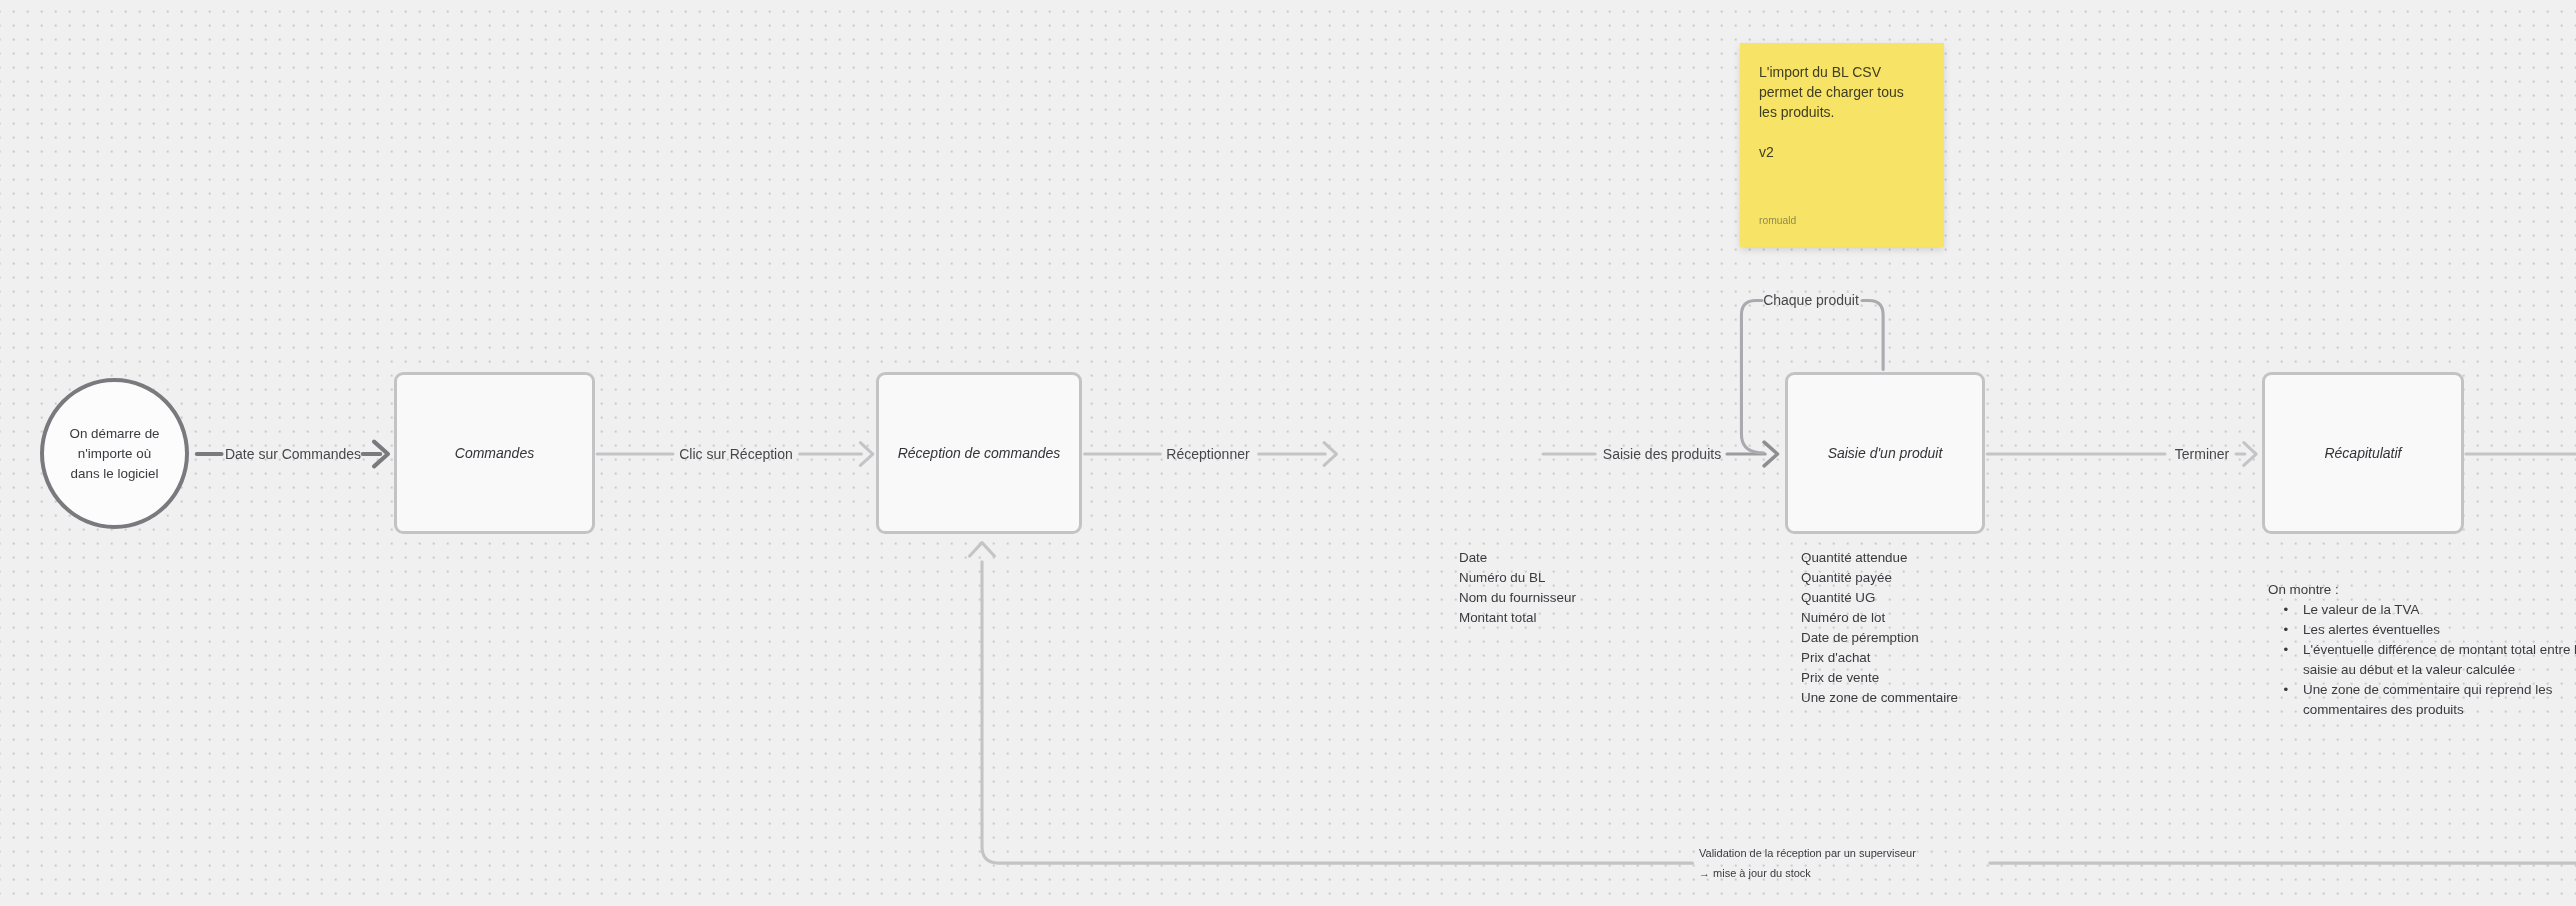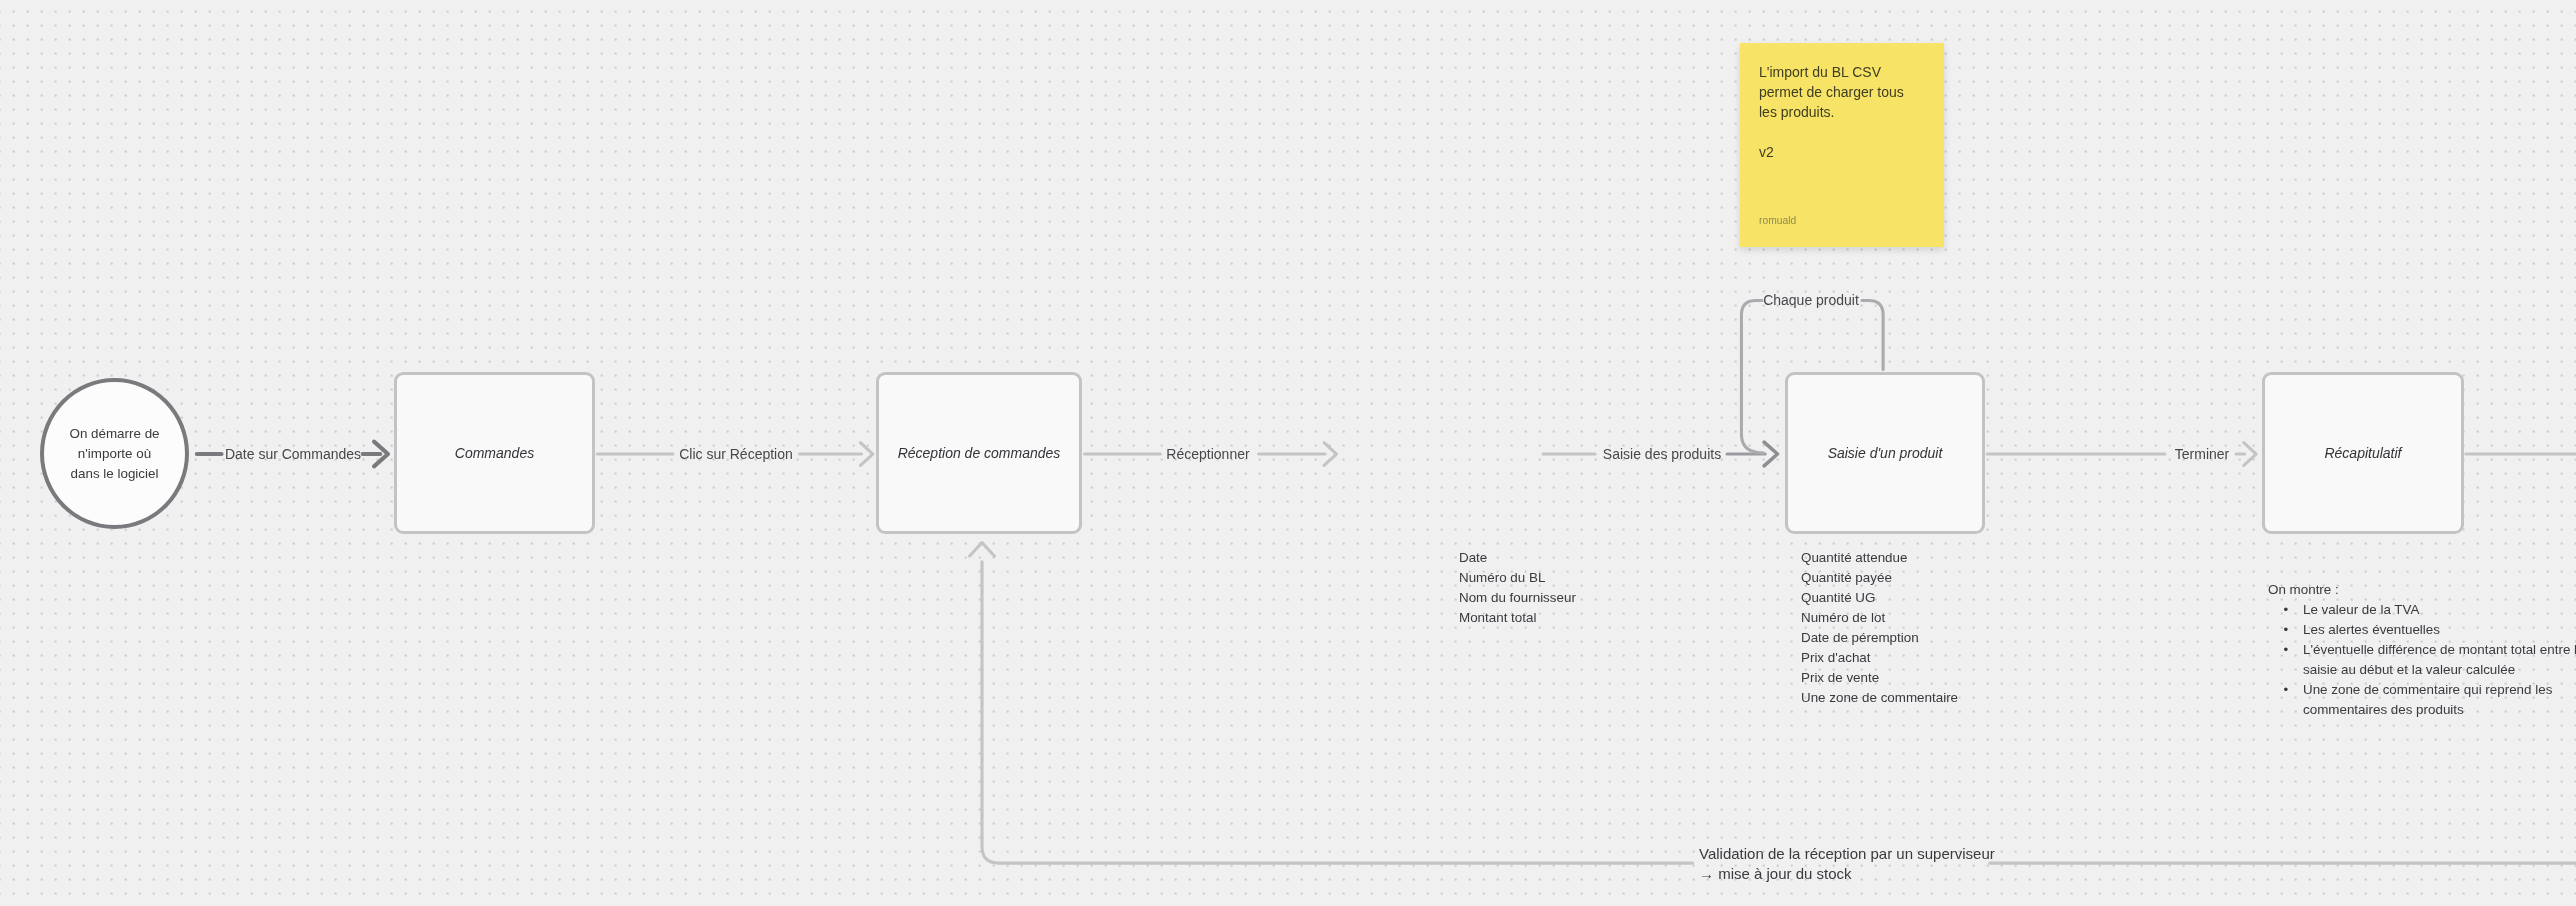--- a/index.html
+++ b/index.html
@@ -37,21 +37,21 @@
     font-size:13.4px;line-height:20px;color:var(--text);text-align:center;white-space:pre-line;
   }
   .edge-label{
     position:absolute;transform:translate(-50%,-50%);
     font-size:14px;color:#47474B;white-space:nowrap;
   }
   .ann{position:absolute;font-size:13.4px;line-height:20px;color:var(--text);white-space:nowrap;}
   .ann .ann-line{position:relative;}
   .recap .bullet-line,.recap .cont{padding-left:35px;}
   .recap .bullet{position:absolute;left:15.5px;}
-  .feedback-label{position:absolute;left:1699px;top:844px;font-size:15px;line-height:19.6px;color:var(--text);white-space:nowrap;}
+  .feedback-label{position:absolute;left:1699px;top:844px;font-size:11px;line-height:19.6px;color:var(--text);white-space:nowrap;}
   .sticky{
     position:absolute;left:1740px;top:43px;width:204px;height:204px;
     background:var(--sticky-fill);box-shadow:0 2.6px 7.2px rgba(0,0,0,0.13);
   }
   .sticky-body{
     position:absolute;left:19px;top:18.5px;right:10.3px;
     font-size:14px;line-height:20px;color:var(--sticky-text);white-space:pre-line;
   }
   .sticky-author{position:absolute;left:19px;top:172px;font-size:10.3px;color:var(--sticky-author);}
 </style>

